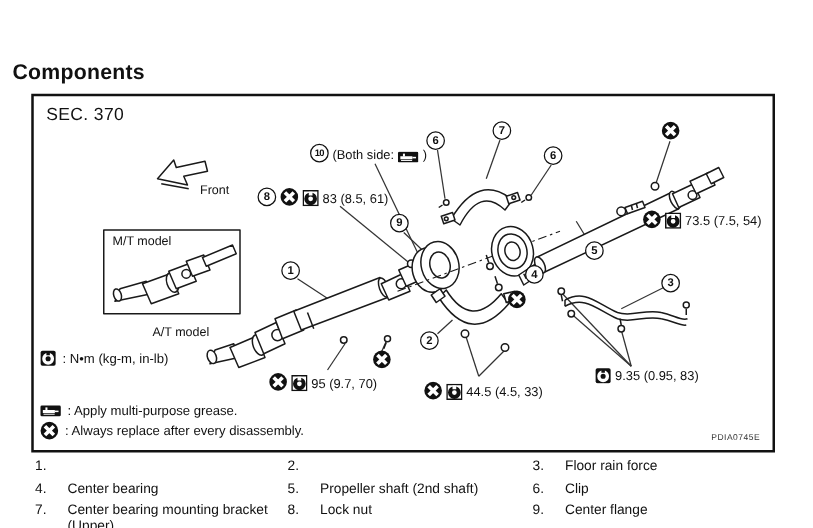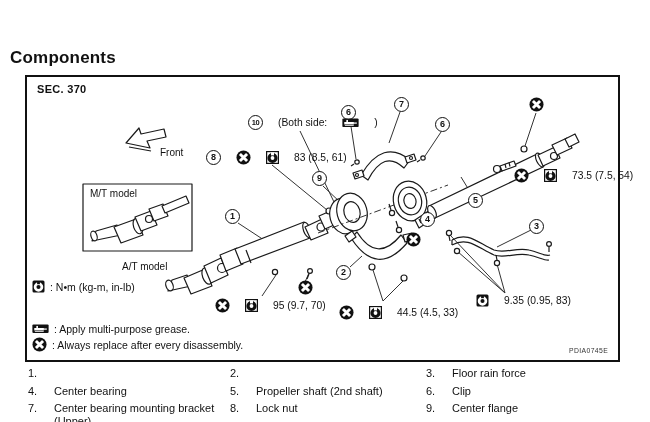--- a/index.html
+++ b/index.html
@@ -1,24 +1,24 @@
 <!DOCTYPE html>
 <html><head>
 <meta charset="utf-8">
 <style>
   html,body{margin:0;padding:0;background:#fff;}
   .page{position:relative;width:650px;height:422px;background:#fff;overflow:hidden;
         font-family:"Liberation Sans",sans-serif;color:#111;margin-top:44px;}
   .abs{position:absolute;}
   .title{left:10px;top:4px;font-size:17px;font-weight:bold;letter-spacing:.2px;}
   .frame{left:25px;top:31px;width:591px;height:283px;border:2px solid #111;background:#fff;}
-  .sec{left:37px;top:39px;font-size:11px;font-weight:bold;letter-spacing:.3px;}
+  .sec{left:37px;top:39px;font-size:14px;font-weight:normal;letter-spacing:.3px;}
   .code{left:569px;top:303px;font-size:6.8px;color:#333;letter-spacing:.4px;}
   .small-label{font-size:10px;}
-  .tlabel{display:flex;align-items:center;gap:15px;font-size:10.3px;white-space:nowrap;}
+  .tlabel{display:flex;align-items:flex-end;gap:3px;font-size:10.3px;white-space:nowrap;}
   .legend-row{display:flex;align-items:center;gap:5px;font-size:10.5px;white-space:nowrap;}
   .co{width:13px;height:13px;border:1.4px solid #111;border-radius:50%;background:#fff;
       display:flex;align-items:center;justify-content:center;font-size:9px;font-weight:bold;
       line-height:1;box-sizing:content-box;flex:none;}
   .co-10{font-size:7.5px;letter-spacing:-.5px;}
   .xicon{width:15px;height:15px;flex:none;display:block;}
   .sqicon{width:13px;height:13px;flex:none;display:block;}
   .gricon{width:17px;height:9.5px;flex:none;display:block;}
   .parts{left:28px;top:323px;width:586px;display:grid;grid-template-columns:202px 196px 188px;
          row-gap:5px;font-size:11px;}

